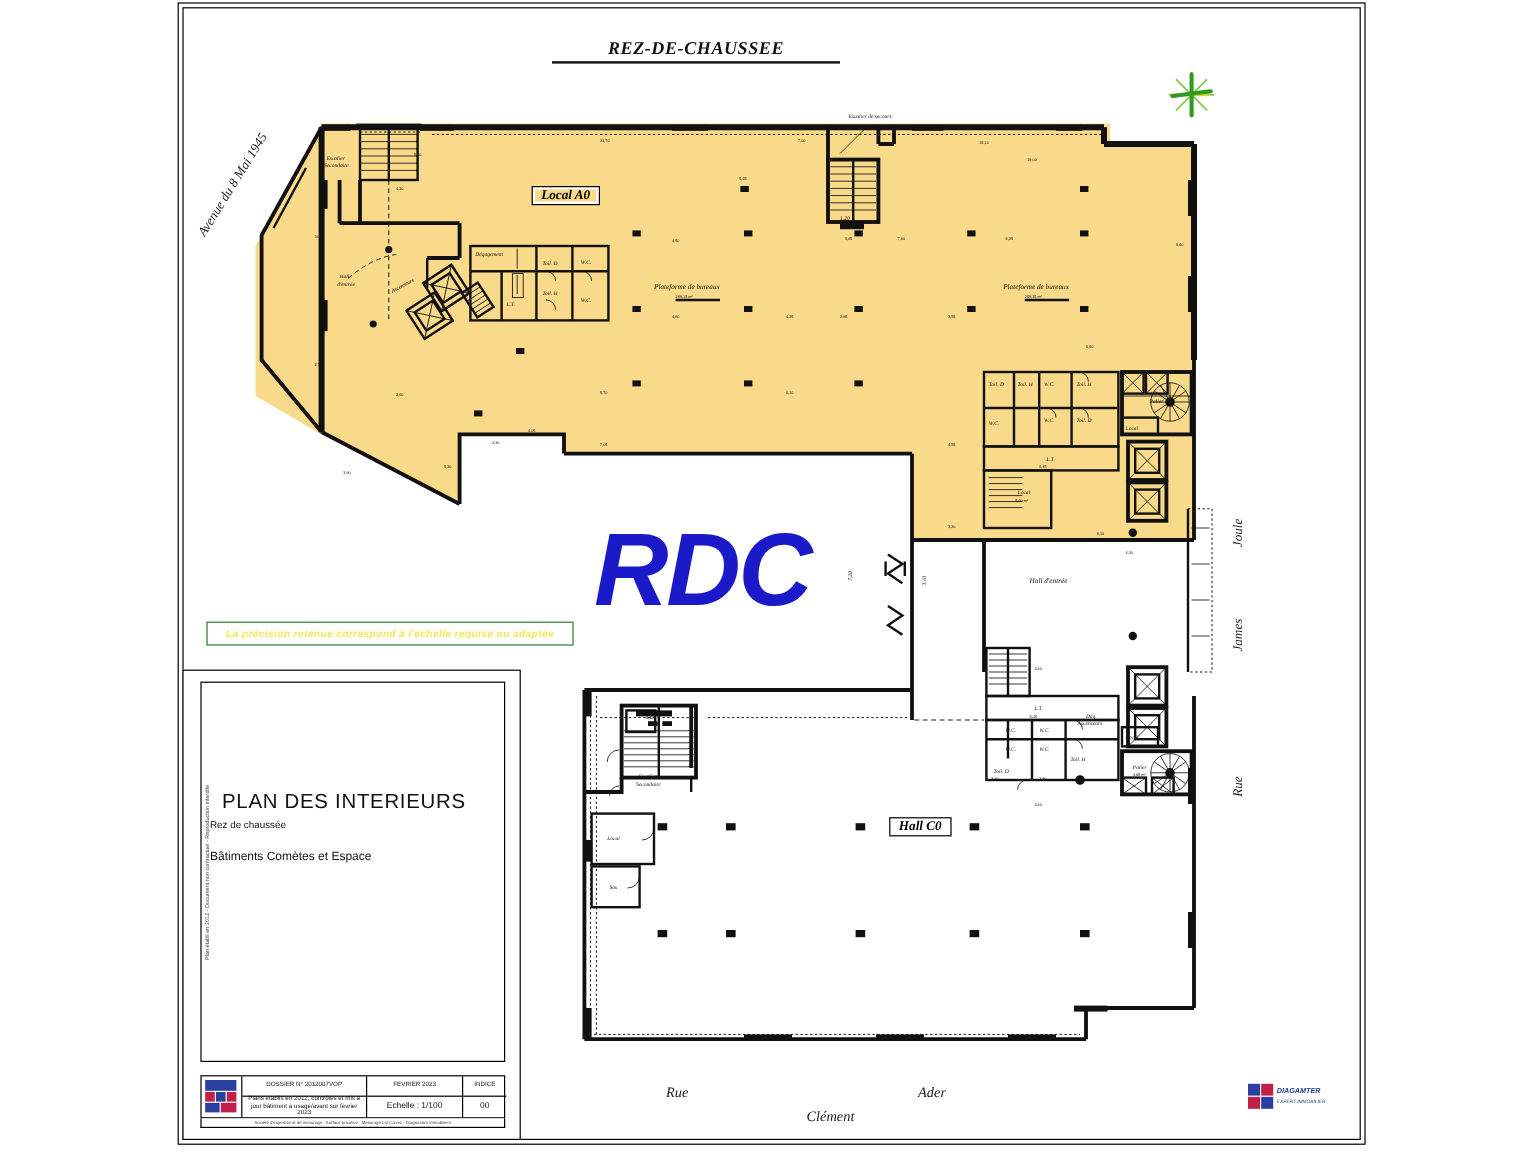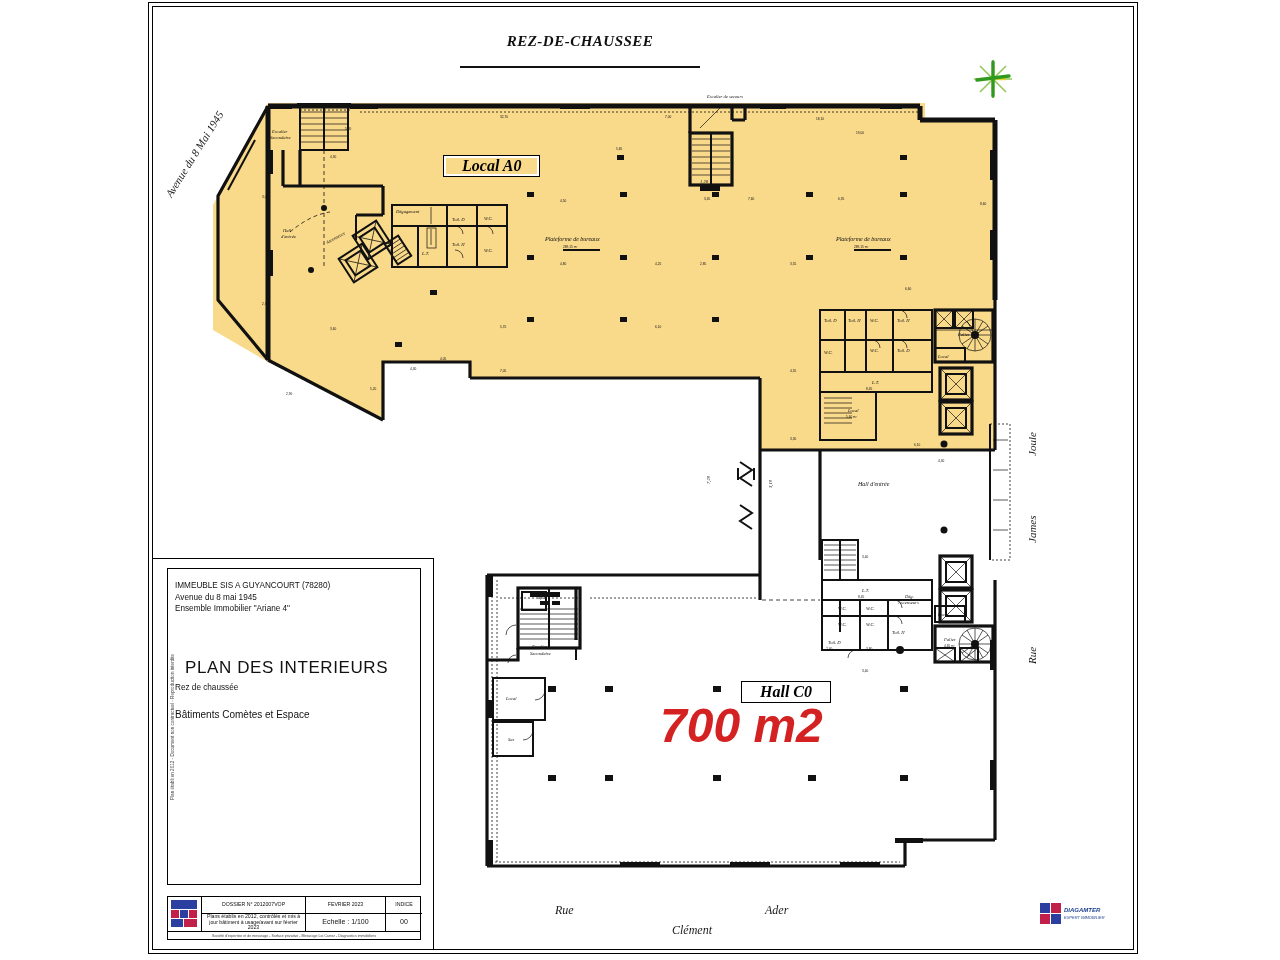--- a/index.html
+++ b/index.html
@@ -9,21 +9,21 @@
 
   
   .frame-outer{position:absolute;left:148px;top:2px;width:990px;height:952px;
       border:1px solid #000;background:#fff;box-sizing:border-box;}
   .frame-inner{position:absolute;left:152px;top:6px;width:982px;height:944px;
       border:1px solid #000;background:#fff;box-sizing:border-box;}
 
   
   .sheet-title{position:absolute;left:460px;top:33px;width:240px;text-align:center;
       font-weight:bold;font-style:italic;font-size:15px;letter-spacing:.5px;
-      color:#111;border-bottom:2px solid #111;padding-bottom:16px;}
+      color:#111;border-bottom:2px solid #111;padding-bottom:1px;}
 
   
   .rdc-word{position:absolute;left:495px;top:432px;font-size:86px;font-style:italic;
       font-weight:bold;color:#1a1ac8;font-family:"Liberation Sans",sans-serif;
       letter-spacing:-2px;line-height:1;}
   .sqm-word{position:absolute;left:660px;top:702px;font-size:48px;font-style:italic;
       font-weight:bold;color:#d42222;font-family:"Liberation Sans",sans-serif;
       letter-spacing:0px;line-height:1;}
 
   
@@ -44,21 +44,21 @@
   .street-clement{left:672px;top:903px;margin-top:20px;}
   .street-ader{left:765px;top:903px;}
   .street-v{position:absolute;font-style:italic;font-size:11px;color:#1a1a1a;
       white-space:nowrap;transform:rotate(-90deg);transform-origin:left center;}
   .st-joule{left:1032px;top:450px;}
   .st-james{left:1032px;top:537px;}
   .st-rue{left:1032px;top:658px;}
 
   
   .local-tag{position:absolute;border:1.6px solid #000;background:transparent;
-      padding:1px 18px;font-weight:bold;font-style:italic;font-size:16px;color:#000;
+      padding:1px 7px;font-weight:bold;font-style:italic;font-size:11px;color:#000;
       box-shadow:0 0 0 2px #fff inset;}
   .local-a0{left:443px;top:155px;}
   .local-c0{left:741px;top:681px;background:#fff;}
 
   
   .cartouche{position:absolute;left:152px;top:558px;width:282px;height:392px;
       border:1px solid #000;background:#fff;box-sizing:border-box;}
   .cart-inner{position:absolute;left:167px;top:568px;width:254px;height:317px;
       border:1px solid #000;background:#fff;box-sizing:border-box;}
   .cart-head{position:absolute;left:175px;top:580px;width:235px;font-size:8.2px;
@@ -479,22 +479,25 @@
         <rect x="605" y="775" width="8" height="6"></rect>
       <rect x="713" y="775" width="8" height="6"></rect>
         <rect x="808" y="775" width="8" height="6"></rect>
       <rect x="900" y="775" width="8" height="6"></rect>
     </g>
     <circle cx="900" cy="650" r="4" class="fill"></circle>
   </svg>
 
   <div class="sheet-title">REZ-DE-CHAUSSEE</div>
 
-  <div class="sqm-word">700 m2</div>
-
+  <div class="rdc-word">RDC</div>
+
+  <div class="note-box">
+    <span>La précision retenue correspond à l'échelle requise ou adaptée</span>
+  </div>
 
   <svg class="compass" viewBox="0 0 50 50">
     <g stroke="#7ec03a" stroke-width="1.6" fill="none" opacity=".85">
       <path d="M25,6 L25,44 M6,25 L44,25 M12,12 L38,38 M38,12 L12,38"></path>
     </g>
     <g stroke="#e8d21a" stroke-width="2.4" fill="none" opacity=".8">
       <path d="M25,12 L25,38 M12,25 L38,25"></path>
     </g>
     <g stroke="#2f9a1f" stroke-width="3.4" fill="none" stroke-linecap="round">
       <path d="M25,8 L25,42"></path>
@@ -510,25 +513,20 @@
   <div class="street-v st-joule">Joule</div>
   <div class="street-v st-james">James</div>
   <div class="street-v st-rue">Rue</div>
 
   <div class="local-tag local-a0">Local A0</div>
   <div class="local-tag local-c0">Hall C0</div>
 
   <div class="cartouche"></div>
   <div class="cart-inner"></div>
 
-  <div class="cart-head">
-    <div>IMMEUBLE SIS A GUYANCOURT (78280)</div>
-    <div>Avenue du 8 mai 1945</div>
-    <div>Ensemble Immobilier  "Ariane 4"</div>
-  </div>
   <div class="cart-title">PLAN  DES  INTERIEURS</div>
   <div class="cart-sub">Rez de chaussée</div>
   <div class="cart-sub2">Bâtiments Comètes et Espace</div>
   <div class="cart-vert">Plan établi en 2012 - Document non contractuel - Reproduction interdite</div>
 
   <div class="tb">
     <div class="tb-col tb-logo"></div>
     <div class="tb-col tb-c1">
       <div class="tb-row top">DOSSIER N° 2012007VOP</div>
       <div class="tb-row bot">Plans établis en 2012, contrôlés et mis à jour bâtiment à usage/avant sur février 2023</div>

